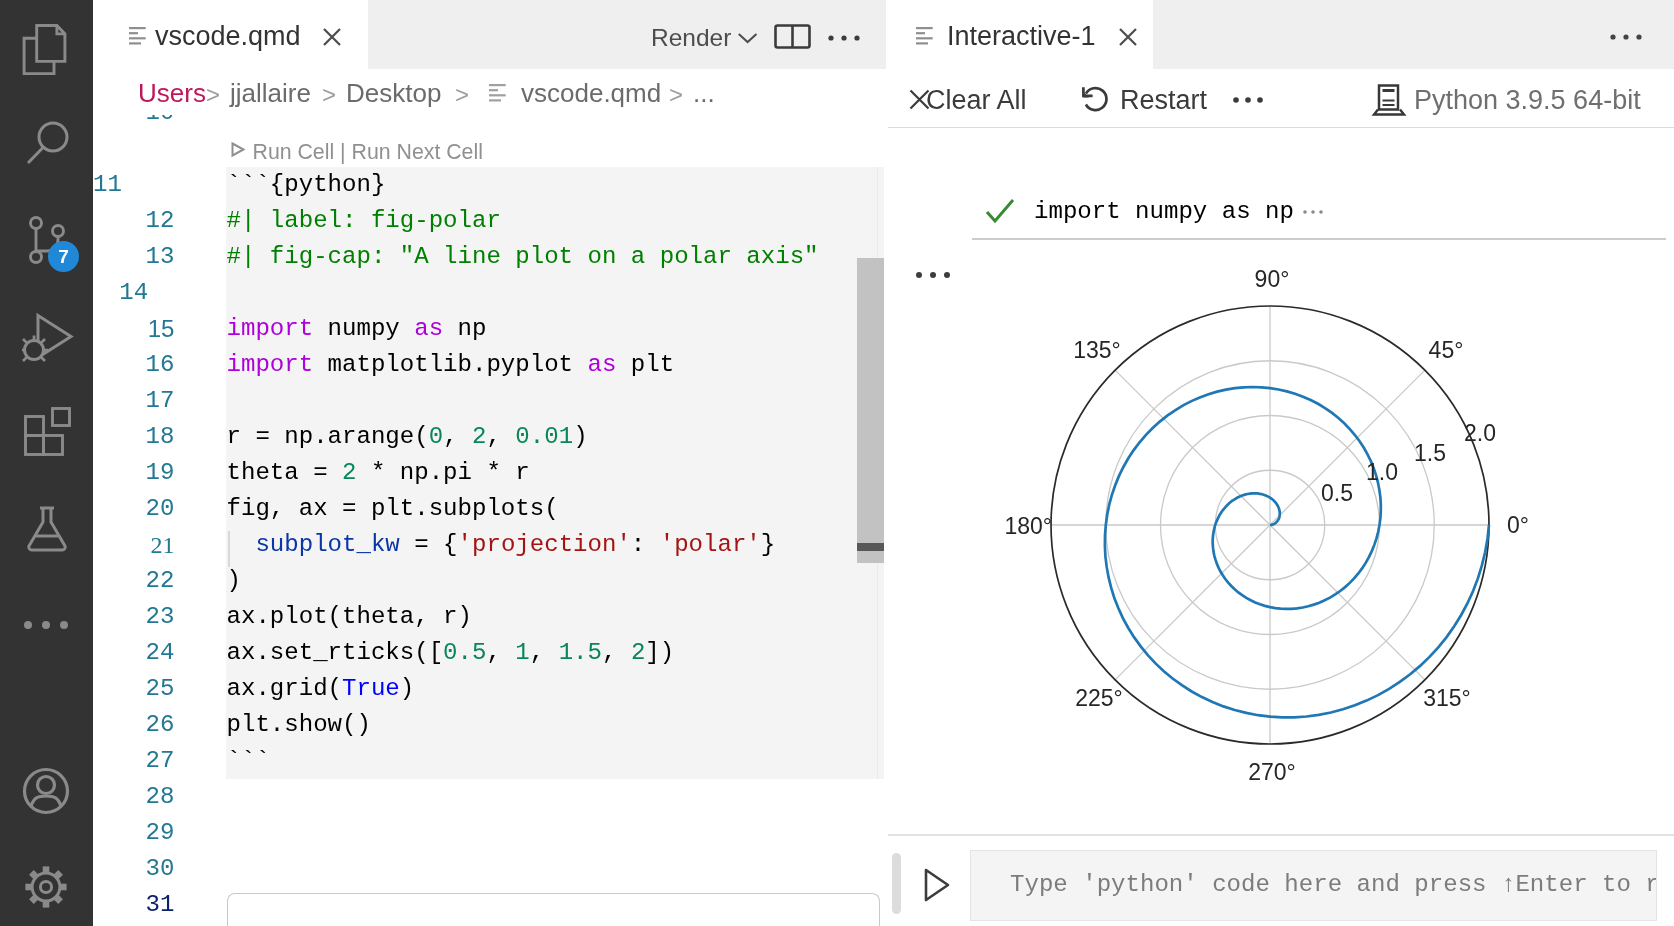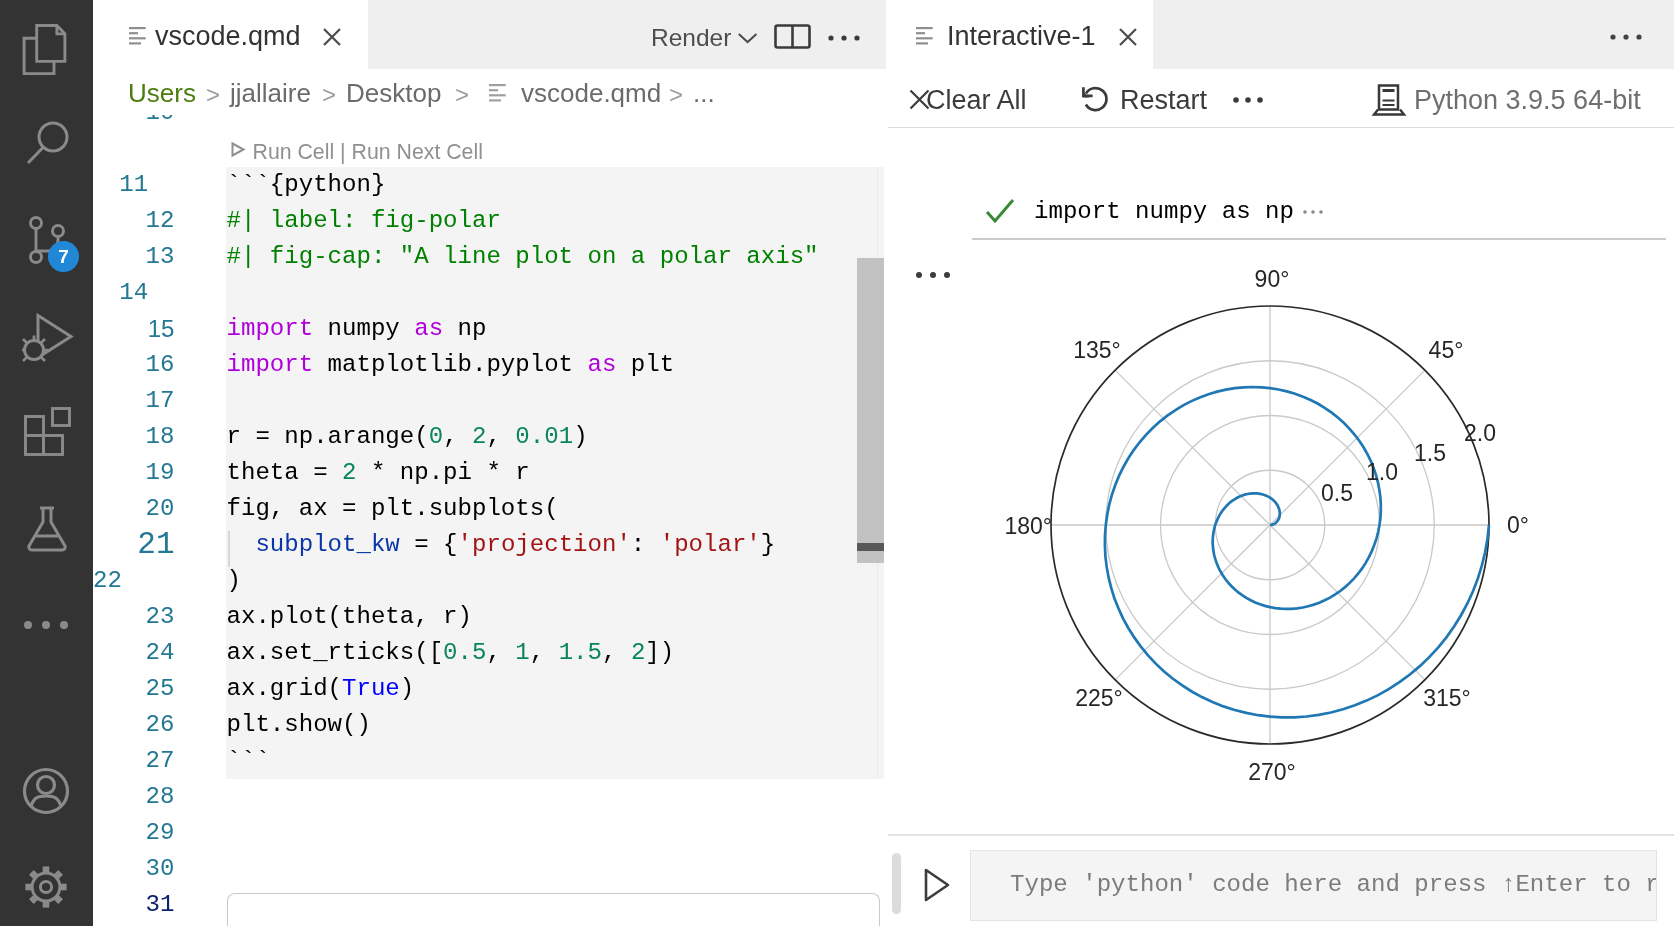--- a/index.html
+++ b/index.html
@@ -82,52 +82,52 @@
 <svg class="abs" style="left:774px;top:24px" width="38" height="25" viewBox="0 0 38 25">
 <rect x="1.5" y="1.5" width="34" height="22" rx="2" stroke="#3b3b3b" stroke-width="2.6" fill="none"></rect>
 <path d="M18.5 1.5 V23.5" stroke="#3b3b3b" stroke-width="2.6"></path>
     </svg>
 <svg class="abs" style="left:827px;top:34px" width="36" height="8" viewBox="0 0 36 8" fill="#3b3b3b">
 <circle cx="4" cy="4" r="2.6"></circle>
       <circle cx="17" cy="4" r="2.6"></circle>
       <circle cx="30" cy="4" r="2.6"></circle>
     </svg>
 <div class="abs" style="left:93px;top:69px;width:793px;height:46px;background:#fff"></div>
-<div class="abs" style="left:128px;top:78px;font-size:26px;color:#4d7c0f;white-space:nowrap">Users</div>
+<div class="abs" style="left:138px;top:78px;font-size:26px;color:#be185d;white-space:nowrap">Users</div>
 <div class="abs" style="left:206px;top:81px;font-size:24px;color:#9d9d9d">&gt;</div>
 <div class="abs" style="left:230px;top:78px;font-size:26px;color:#6b6b6b;white-space:nowrap">jjallaire</div>
 <div class="abs" style="left:322px;top:81px;font-size:24px;color:#9d9d9d">&gt;</div>
 <div class="abs" style="left:346px;top:78px;font-size:26px;color:#6b6b6b;white-space:nowrap">Desktop</div>
 <div class="abs" style="left:455px;top:81px;font-size:24px;color:#9d9d9d">&gt;</div>
 <svg class="abs" style="left:489px;top:84px" width="18" height="20" viewBox="0 0 18 20">
 <rect x="0" y="0" width="16.7" height="2.2" fill="#a0a0a0"></rect>
       <rect x="0" y="5.1" width="9" height="2.2" fill="#a0a0a0"></rect>
 <rect x="0" y="10.2" width="16.7" height="2.2" fill="#a0a0a0"></rect>
       <rect x="0" y="15.3" width="12" height="2.2" fill="#a0a0a0"></rect>
     </svg>
 <div class="abs" style="left:521px;top:78px;font-size:26px;color:#6b6b6b;white-space:nowrap">vscode.qmd</div>
 <div class="abs" style="left:669px;top:81px;font-size:24px;color:#9d9d9d">&gt;</div>
 <div class="abs" style="left:693px;top:78px;font-size:26px;color:#6b6b6b;white-space:nowrap">...</div>
 <div class="abs" style="left:93px;top:115px;width:793px;height:811px;background:#fff;overflow:hidden" id="ed">
 <div class="abs" style="left:133px;top:52px;width:658px;height:612px;background:#f4f4f4"></div>
 <div class="abs" style="left:784px;top:52px;width:1px;height:612px;background:#ebebeb"></div>
 <div class="abs" style="left:135px;top:416px;width:1.6px;height:36px;background:#d8d8d8"></div>
 <div class="abs" style="left:0;top:-20px;width:81.5px;text-align:right;color:#237893;font-size:24.07px;line-height:36px;font-family:'Liberation Mono',monospace">10</div>
-<div class="abs" style="left:0;top:52px;width:81.5px;text-align:center;color:#237893;font-size:24.07px;line-height:36px;font-family:'Liberation Mono',monospace">11</div>
+<div class="abs" style="left:0;top:52px;width:81.5px;text-align:left;color:#237893;font-size:24.07px;line-height:36px;font-family:'Liberation Mono',monospace">11</div>
 <div class="abs" style="left:0;top:88px;width:81.5px;text-align:right;color:#237893;font-size:24.07px;line-height:36px;font-family:'Liberation Mono',monospace">12</div>
 <div class="abs" style="left:0;top:124px;width:81.5px;text-align:right;color:#237893;font-size:24.07px;line-height:36px;font-family:'Liberation Mono',monospace">13</div>
 <div class="abs" style="left:0;top:160px;width:81.5px;text-align:center;color:#237893;font-size:24.07px;line-height:36px;font-family:'Liberation Mono',monospace">14</div>
 <div class="abs" style="left:0;top:196px;width:81.5px;text-align:right;color:#237893;font-size:24.07px;line-height:36px;font-family:Liberation Sans, sans-serif">15</div>
 <div class="abs" style="left:0;top:232px;width:81.5px;text-align:right;color:#237893;font-size:24.07px;line-height:36px;font-family:'Liberation Mono',monospace">16</div>
 <div class="abs" style="left:0;top:268px;width:81.5px;text-align:right;color:#237893;font-size:24.07px;line-height:36px;font-family:'Liberation Mono',monospace">17</div>
 <div class="abs" style="left:0;top:304px;width:81.5px;text-align:right;color:#237893;font-size:24.07px;line-height:36px;font-family:'Liberation Mono',monospace">18</div>
 <div class="abs" style="left:0;top:340px;width:81.5px;text-align:right;color:#237893;font-size:24.07px;line-height:36px;font-family:'Liberation Mono',monospace">19</div>
 <div class="abs" style="left:0;top:376px;width:81.5px;text-align:right;color:#237893;font-size:24.07px;line-height:36px;font-family:'Liberation Mono',monospace">20</div>
-<div class="abs" style="left:0;top:412px;width:81.5px;text-align:right;color:#237893;font-size:31px;line-height:36px;font-family:Liberation Mono, monospace">21</div>
-<div class="abs" style="left:0;top:448px;width:81.5px;color:#237893;font-size:24.07px;line-height:36px;font-family:'Liberation Mono',monospace">22</div>
+<div class="abs" style="left:0;top:412px;width:81.5px;text-align:right;color:#237893;font-size:24px;line-height:36px;font-family:Liberation Serif, serif">21</div>
+<div class="abs" style="left:0;top:448px;width:81.5px;text-align:right;color:#237893;font-size:24.07px;line-height:36px;font-family:'Liberation Mono',monospace">22</div>
 <div class="abs" style="left:0;top:484px;width:81.5px;text-align:right;color:#237893;font-size:24.07px;line-height:36px;font-family:'Liberation Mono',monospace">23</div>
 <div class="abs" style="left:0;top:520px;width:81.5px;text-align:right;color:#237893;font-size:24.07px;line-height:36px;font-family:'Liberation Mono',monospace">24</div>
 <div class="abs" style="left:0;top:556px;width:81.5px;text-align:right;color:#237893;font-size:24.07px;line-height:36px;font-family:'Liberation Mono',monospace">25</div>
 <div class="abs" style="left:0;top:592px;width:81.5px;text-align:right;color:#237893;font-size:24.07px;line-height:36px;font-family:'Liberation Mono',monospace">26</div>
 <div class="abs" style="left:0;top:628px;width:81.5px;text-align:right;color:#237893;font-size:24.07px;line-height:36px;font-family:Liberation Mono, monospace">27</div>
 <div class="abs" style="left:0;top:664px;width:81.5px;text-align:right;color:#237893;font-size:24.07px;line-height:36px;font-family:'Liberation Mono',monospace">28</div>
 <div class="abs" style="left:0;top:700px;width:81.5px;text-align:right;color:#237893;font-size:24.07px;line-height:36px;font-family:'Liberation Mono',monospace">29</div>
 <div class="abs" style="left:0;top:736px;width:81.5px;text-align:right;color:#237893;font-size:24.07px;line-height:36px;font-family:'Liberation Mono',monospace">30</div>
 <div class="abs" style="left:0;top:772px;width:81.5px;text-align:right;color:#0b216f;font-size:24.07px;line-height:36px;font-family:'Liberation Mono',monospace">31</div>
 <svg class="abs" style="left:137px;top:26px" width="16" height="17" viewBox="0 0 16 17">

